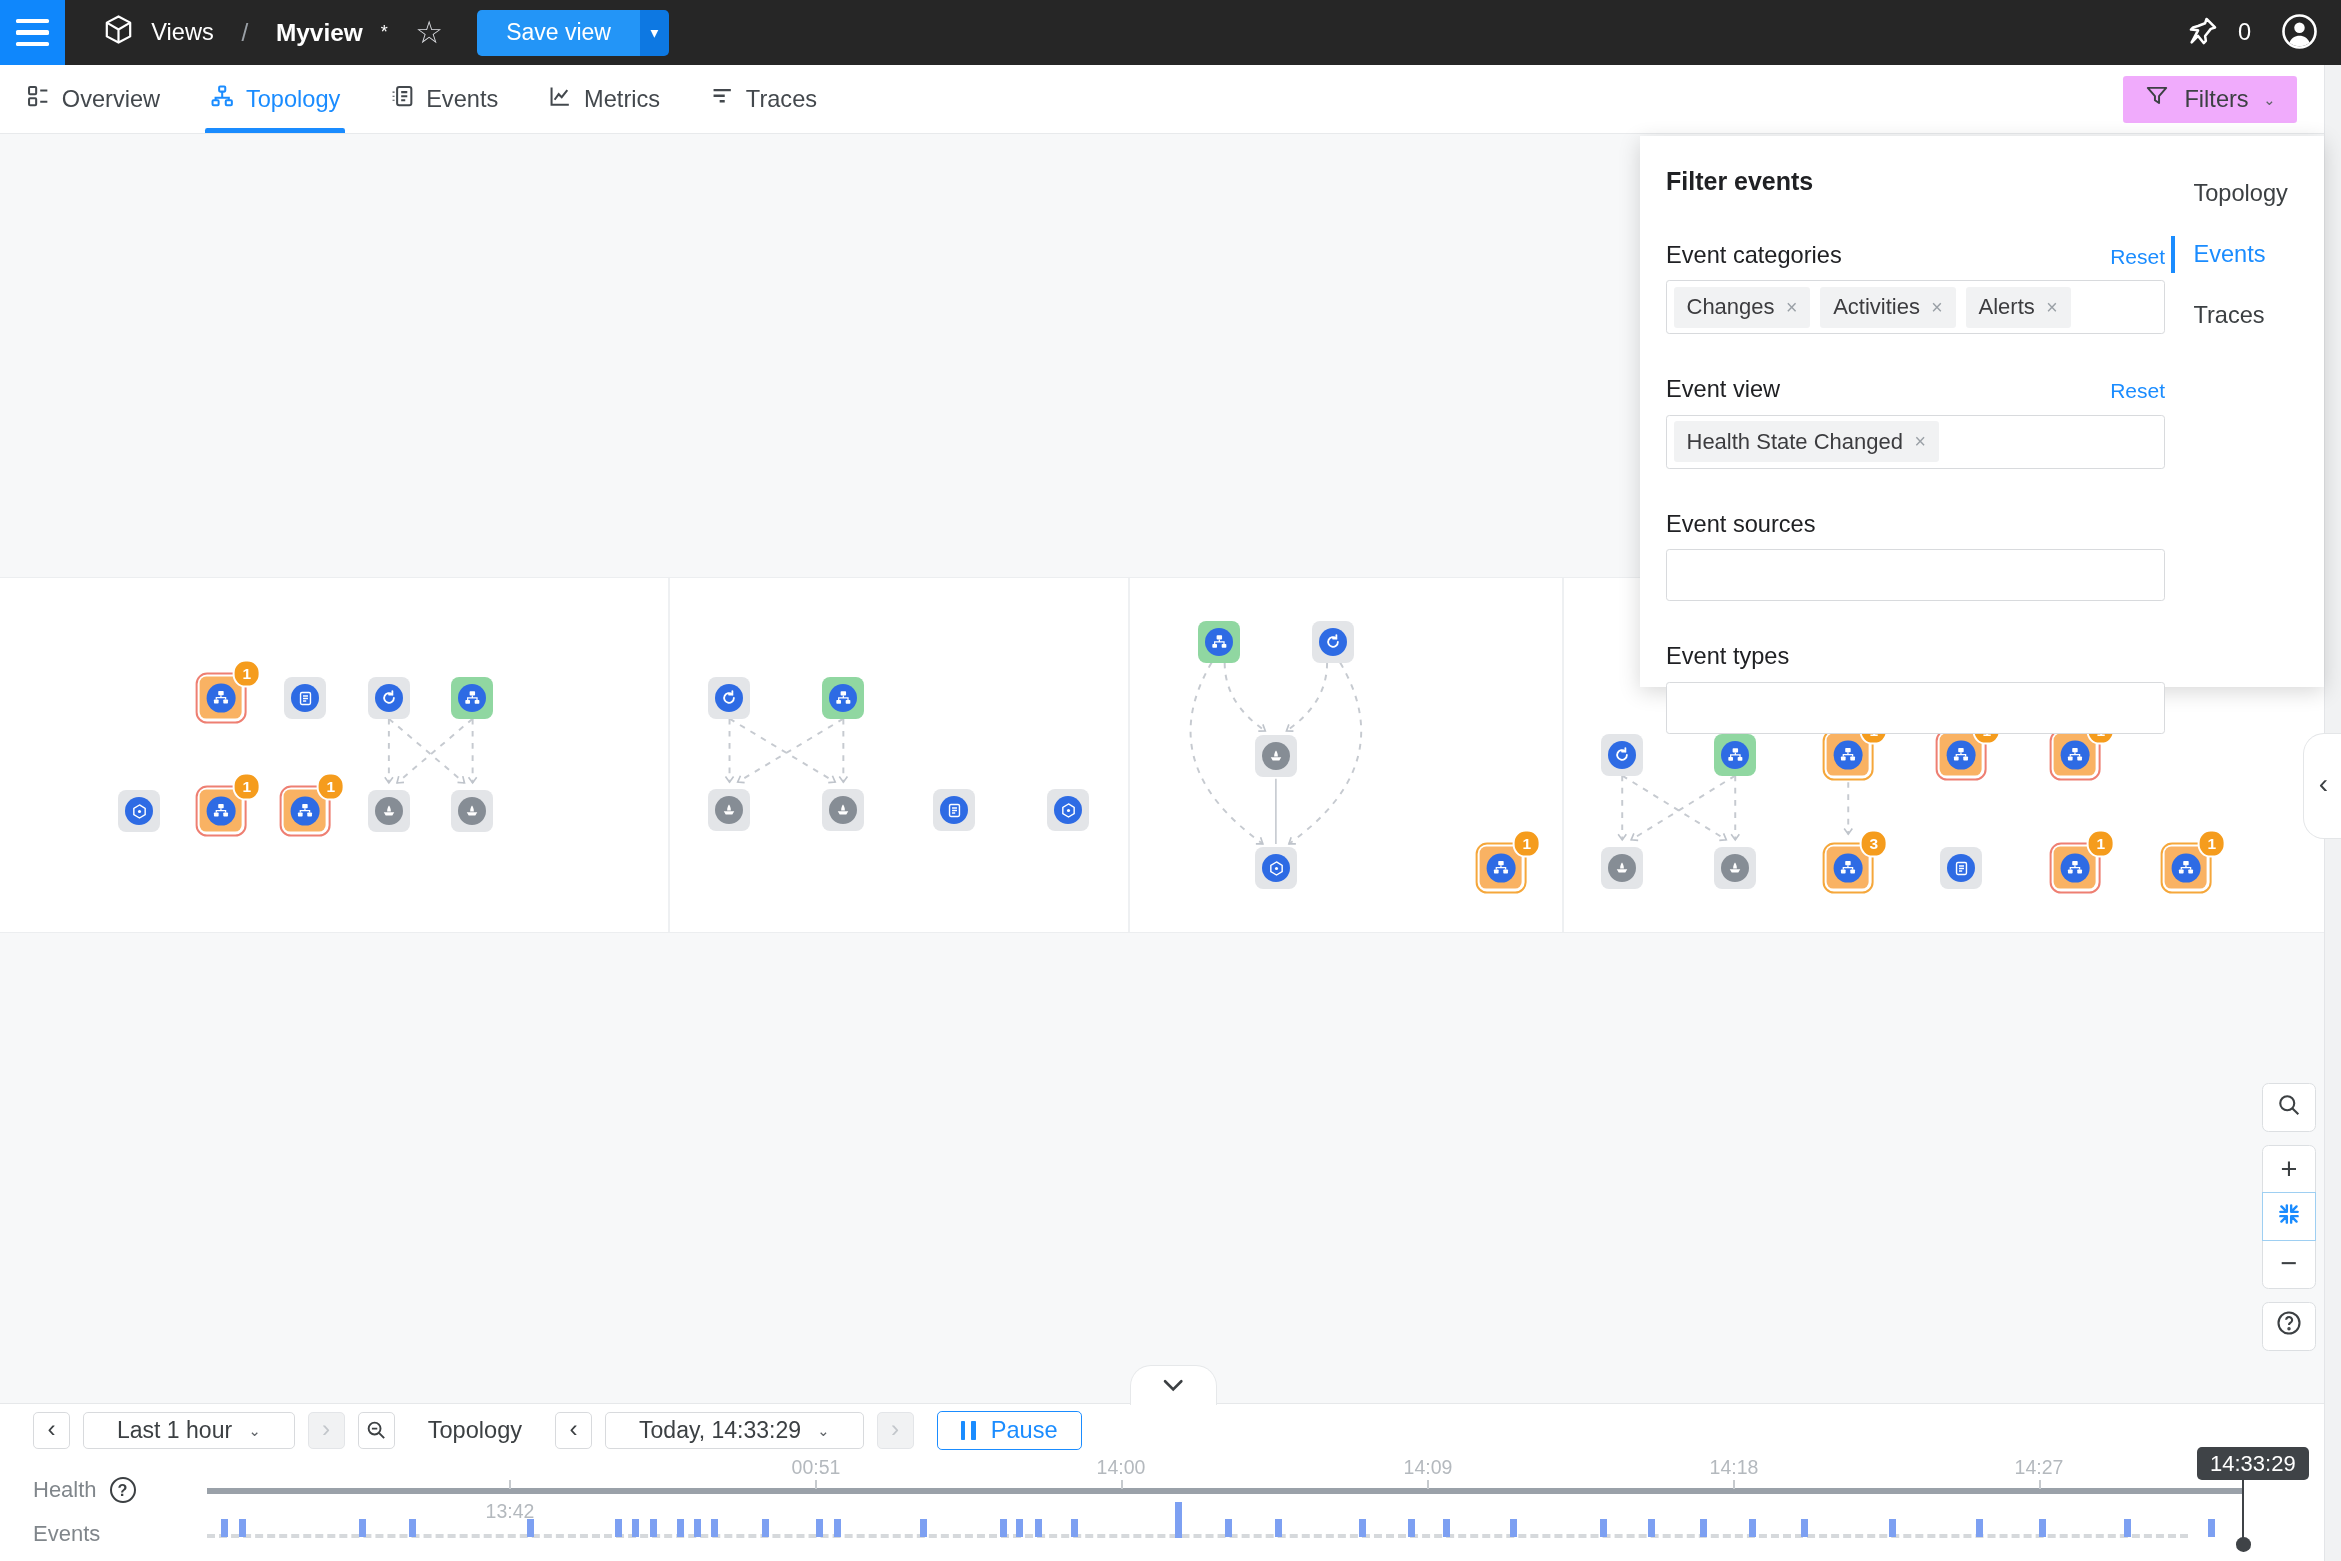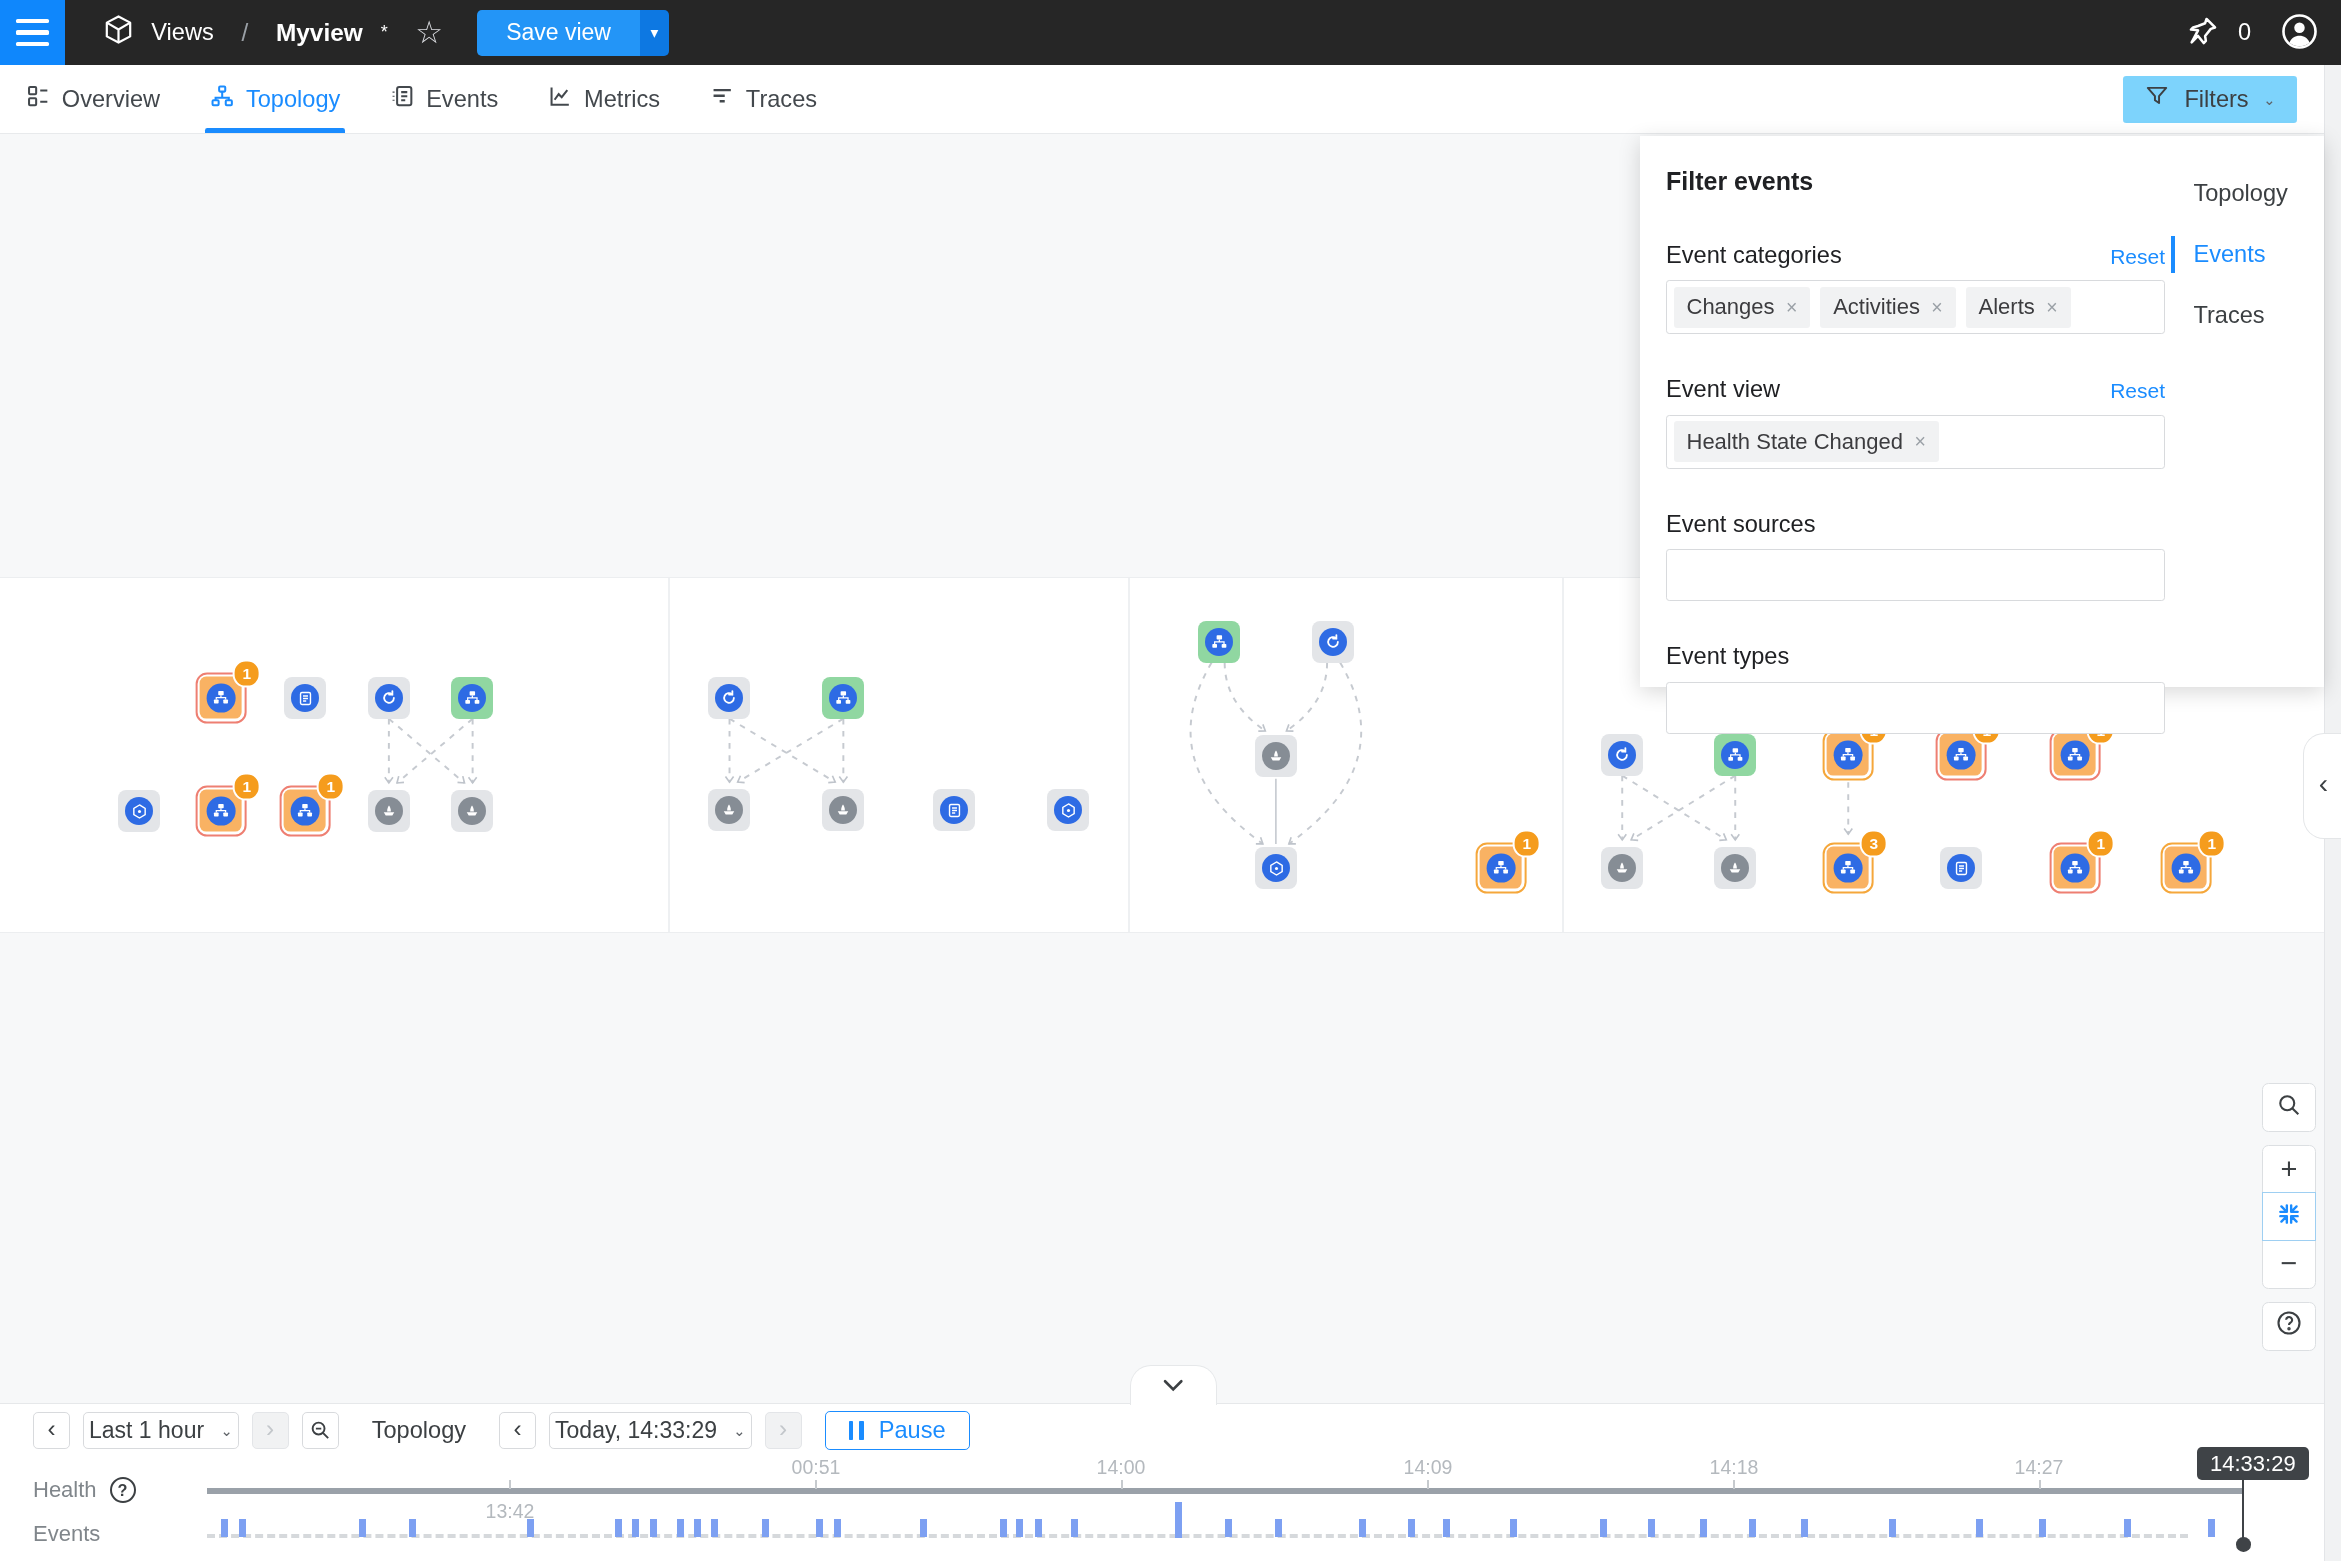--- a/index.html
+++ b/index.html
@@ -21,21 +21,21 @@
   .save-caret{background:#0d78e2;color:#fff;width:29px;display:flex;align-items:center;justify-content:center;font-size:15.5px;}
   .tb-right{margin-left:auto;display:flex;align-items:center;gap:18px;margin-right:24.4px;color:#fff;}
   .pin-count{font-size:23.6px;color:#fff;}
   
   .tabbar{position:absolute;left:0;top:65px;width:2342px;height:69px;background:#fff;border-bottom:1.6px solid #e8eaec;display:flex;align-items:center;padding:0 26px;box-sizing:border-box;z-index:40;text-align:center;}
   .tab{display:flex;align-items:center;gap:11.4px;font-size:23.6px;color:#43484d;margin-right:50px;height:67px;position:relative;cursor:pointer;}
   .tab svg{stroke:#43484d;}
   .tab.active{color:#1a8cff;}
   .tab.active svg{stroke:#1a8cff;}
   .tab.active::after{content:"";position:absolute;left:-4.9px;right:-4.9px;bottom:0;height:4.1px;background:#1a8cff;border-radius:2.4px 2.4px 0 0;}
-  .filters-btn{margin-left:auto;margin-right:19.5px;background:#7dd3fc;border-radius:3.3px;height:47px;display:flex;align-items:center;gap:14.6px;padding:0 21px;font-size:23.6px;color:#3c4043;cursor:pointer;}
+  .filters-btn{margin-left:auto;margin-right:19.5px;background:#f0abfc;border-radius:3.3px;height:47px;display:flex;align-items:center;gap:14.6px;padding:0 21px;font-size:23.6px;color:#3c4043;cursor:pointer;}
   
   .band{position:absolute;left:0;top:577px;width:2342px;height:356px;background:#fff;border-top:1.6px solid #eceef0;border-bottom:1.6px solid #eceef0;box-sizing:border-box;z-index:1;}
   .band .divider{position:absolute;top:0;bottom:0;width:1.6px;background:#eef0f2;}
   #edges{position:absolute;left:0;top:0;width:2342px;height:1561px;z-index:2;pointer-events:none;}
   .node{position:absolute;transform:translate(-50%,-50%);z-index:3;cursor:pointer;}
   .node-box{width:42px;height:42px;border-radius:8.1px;display:flex;align-items:center;justify-content:center;}
   .node-box.gray{background:#e3e5e8;}
   .node-box.green{background:#90d7a1;}
   .orange-wrap{border:2.4px solid #ee7f72;border-radius:11.4px;background:#fff;padding:2.4px;}
   .orange-wrap.ring-orange{border-color:#f5a73b;}
@@ -67,21 +67,21 @@
   .tool-btn.grp-mid{margin-top:-1.6px;border-radius:0;}
   .tool-btn.grp-bot{margin-top:-1.6px;border-radius:0 0 6.5px 6.5px;}
   .tool-btn.active{border-color:#9ecff2;position:relative;z-index:2;}
   .tool-btn.single{margin-top:13px;}
   .plusminus{font-size:29px;color:#3c4043;line-height:1;}
   
   .bottombar{position:absolute;left:0;top:1403px;width:2342px;height:54px;background:#fff;border-top:1.6px solid #e6e8ea;box-sizing:border-box;display:flex;align-items:center;padding:0 33px;z-index:20;}
   .ctl-btn{height:37px;min-width:37px;border:1.6px solid #d8dadd;border-radius:4.9px;background:#fff;display:flex;align-items:center;justify-content:center;font-size:22px;color:#3c4043;box-sizing:border-box;cursor:pointer;}
   .ctl-btn.chev{width:37px;font-size:24.4px;padding-bottom:2.4px;}
   .ctl-btn.disabled{background:#f1f2f3;color:#c3c7cb;border-color:#e3e5e8;cursor:default;}
-  .ctl-dd{padding:0 5px;gap:16.3px;font-size:23px;}
+  .ctl-dd{padding:0 33px;gap:16.3px;font-size:23px;}
   .dd-caret{font-size:14.6px;color:#5f6368;}
   .mgap{margin-left:13px;}
   .lbl-ctx{font-size:23.6px;color:#3c4043;margin:0 33px;}
   .pause-btn{border:1.6px solid #1a8cff;color:#1a8cff;padding:0 23px;gap:14.6px;font-size:23.6px;border-radius:4.9px;height:39px;display:flex;align-items:center;box-sizing:border-box;margin-left:23px;cursor:pointer;}
   .pause-icon{display:flex;gap:5.7px;}
   .pause-icon i{display:block;width:4.9px;height:19.5px;background:#1a8cff;border-radius:0.8px;}
   .collapse-tab{position:absolute;left:1130px;top:1365px;width:85px;height:39px;background:#fff;border:1.6px solid #e6e8ea;border-bottom:none;border-radius:21px 21px 0 0;z-index:21;display:flex;align-items:center;justify-content:center;cursor:pointer;}
   
   .timeline{position:absolute;left:0;top:1456px;width:2342px;height:105px;background:#fff;z-index:20;}
   .tl-health-label{position:absolute;left:33px;top:21px;font-size:22px;color:#80868b;display:flex;align-items:center;gap:13px;}

